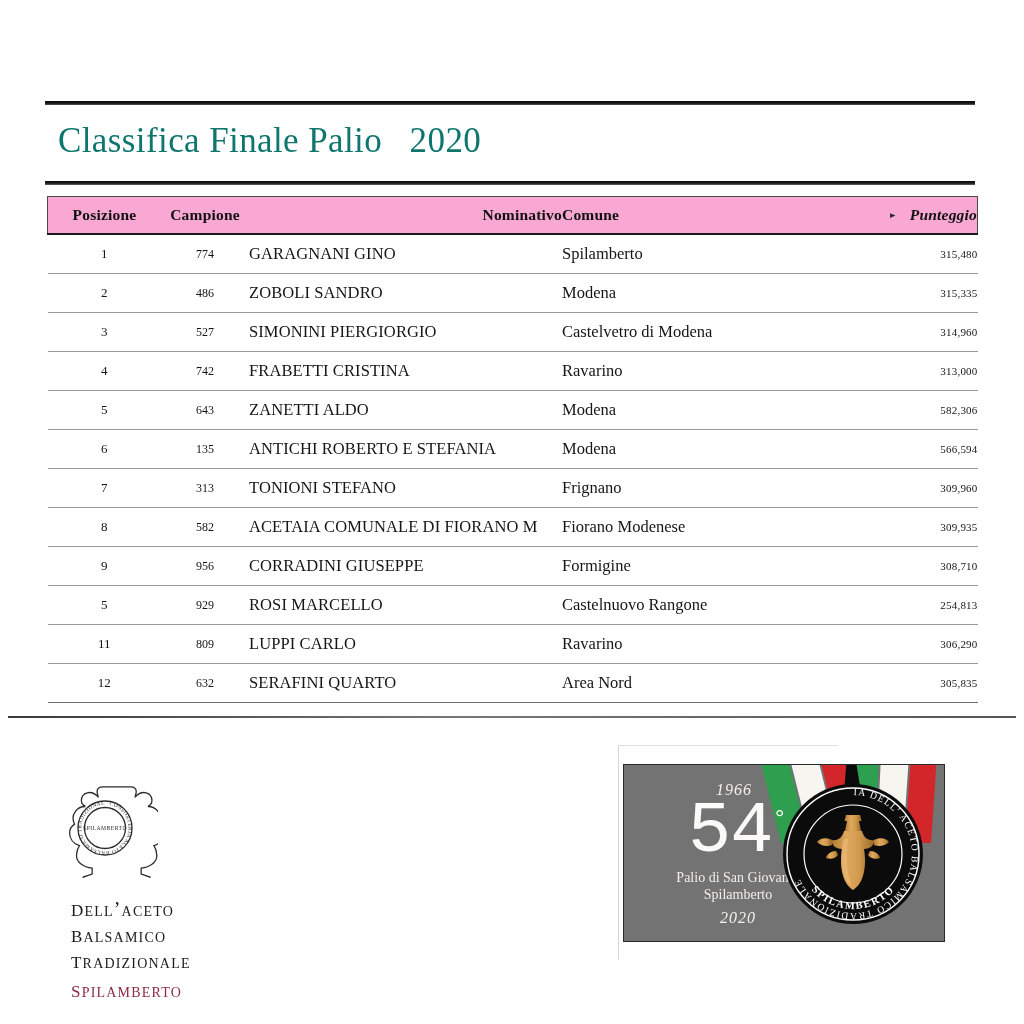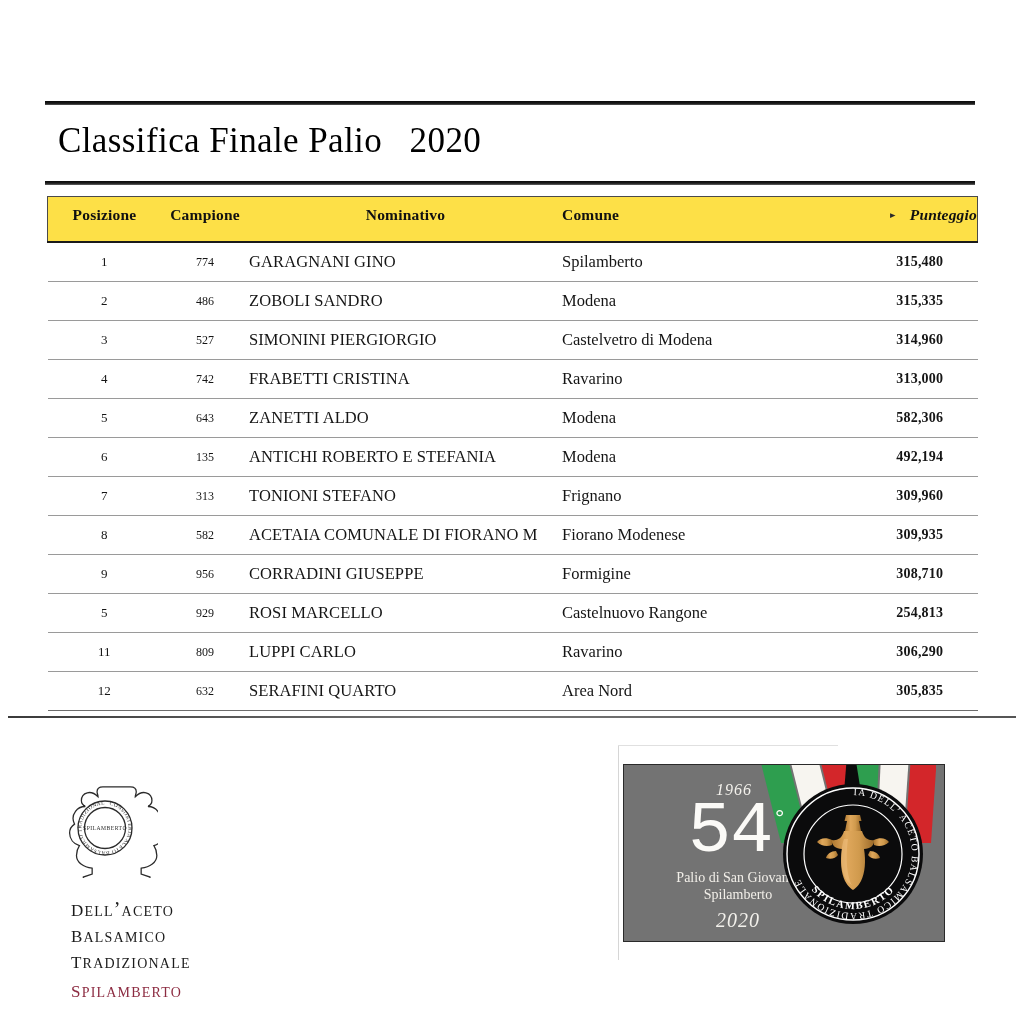--- a/index.html
+++ b/index.html
@@ -39,21 +39,21 @@
     left: 58px;
     top: 118px;
     width: 880px;
     height: 58px;
   }
   .doc-title {
     font-family: "Liberation Serif", "DejaVu Serif", serif;
     font-size: 35px;
     font-weight: 400;
     letter-spacing: 0.4px;
-    color: #000000;
+    color: #0f766e;
     white-space: pre;
     line-height: 46px;
   }
 
   
   .title-rule {
     position: absolute;
     left: 45px;
     top: 181px;
     width: 930px;
@@ -73,36 +73,36 @@
     border-collapse: collapse;
     width: 929px;
     table-layout: fixed;
   }
 
   table.ranking thead th {
     font-family: "Liberation Serif", "DejaVu Serif", serif;
     font-size: 15.5px;
     font-weight: bold;
     color: #111;
-    padding: 9px 0 17px 0;
+    padding: 9px 0 9px 0;
     letter-spacing: 0.2px;
     vertical-align: middle;
-    background: #fde047;
+    background: #f9a8d4;
   }
   table.ranking thead tr {
     border-top: 1.6px solid #4a4a4a;
     border-bottom: 2.6px solid #1a1a1a;
   }
   
   .hdr-box-l { border-left: 1.6px solid #4a4a4a; }
   .hdr-box-r { border-right: 1.6px solid #4a4a4a; font-style: italic; }
 
   th.c-pos   { width: 113px; text-align: center; }
   th.c-camp  { width: 88px;  text-align: center; }
-  th.c-nome  { width: 313px; text-align: center; padding-left: 10px; }
+  th.c-nome  { width: 313px; text-align: right; padding-left: 10px; }
   th.c-com   { width: 300px; text-align: left; padding-left: 12px; margin-top: 28px; }
   th.c-punti { width: 115px; text-align: right; padding-right: 13px; }
 
   .sort-arrow {
     display: inline-block;
     font-size: 11px;
     color: #2a2a2a;
     transform: translateY(-1px) scaleY(0.85);
     margin-right: 14px;
     font-weight: bold;
@@ -139,23 +139,23 @@
     letter-spacing: 0.1px;
     white-space: nowrap;
   }
   td.d-com {
     text-align: left;
     font-size: 16.5px;
     padding-left: 13px;
     white-space: nowrap;
   }
   td.d-punti {
-    text-align: center;
-    font-size: 14px;
-    font-weight: bold;
+    text-align: right;
+    font-size: 11px;
+    font-weight: normal;
     padding-right: 14px;
     letter-spacing: 0.2px;
   }
 
   
   .sep-rule {
     position: absolute;
     left: 8px;
     top: 716px;
     width: 1008px;
@@ -282,21 +282,21 @@
   }
   .badge-year-bot {
     position: absolute;
     left: 48px;
     top: 144px;
     width: 132px;
     text-align: center;
     color: #f3f1ec;
     font-family: "Liberation Serif", "DejaVu Serif", serif;
     font-style: italic;
-    font-size: 20px;
+    font-size: 16px;
     letter-spacing: 1px;
   }
   .badge-seal {
     position: absolute;
     right: 18px;
     top: 16px;
     width: 146px;
     height: 146px;
   }
 </style>
@@ -358,21 +358,21 @@
             <td class="d-camp">643</td>
             <td class="d-nome">ZANETTI ALDO</td>
             <td class="d-com">Modena</td>
             <td class="d-punti">582,306</td>
           </tr>
           <tr>
             <td class="d-pos">6</td>
             <td class="d-camp">135</td>
             <td class="d-nome">ANTICHI ROBERTO E STEFANIA</td>
             <td class="d-com">Modena</td>
-            <td class="d-punti">492,194</td>
+            <td class="d-punti">566,594</td>
           </tr>
           <tr>
             <td class="d-pos">7</td>
             <td class="d-camp">313</td>
             <td class="d-nome">TONIONI STEFANO</td>
             <td class="d-com">Frignano</td>
             <td class="d-punti">309,960</td>
           </tr>
           <tr>
             <td class="d-pos">8</td>

